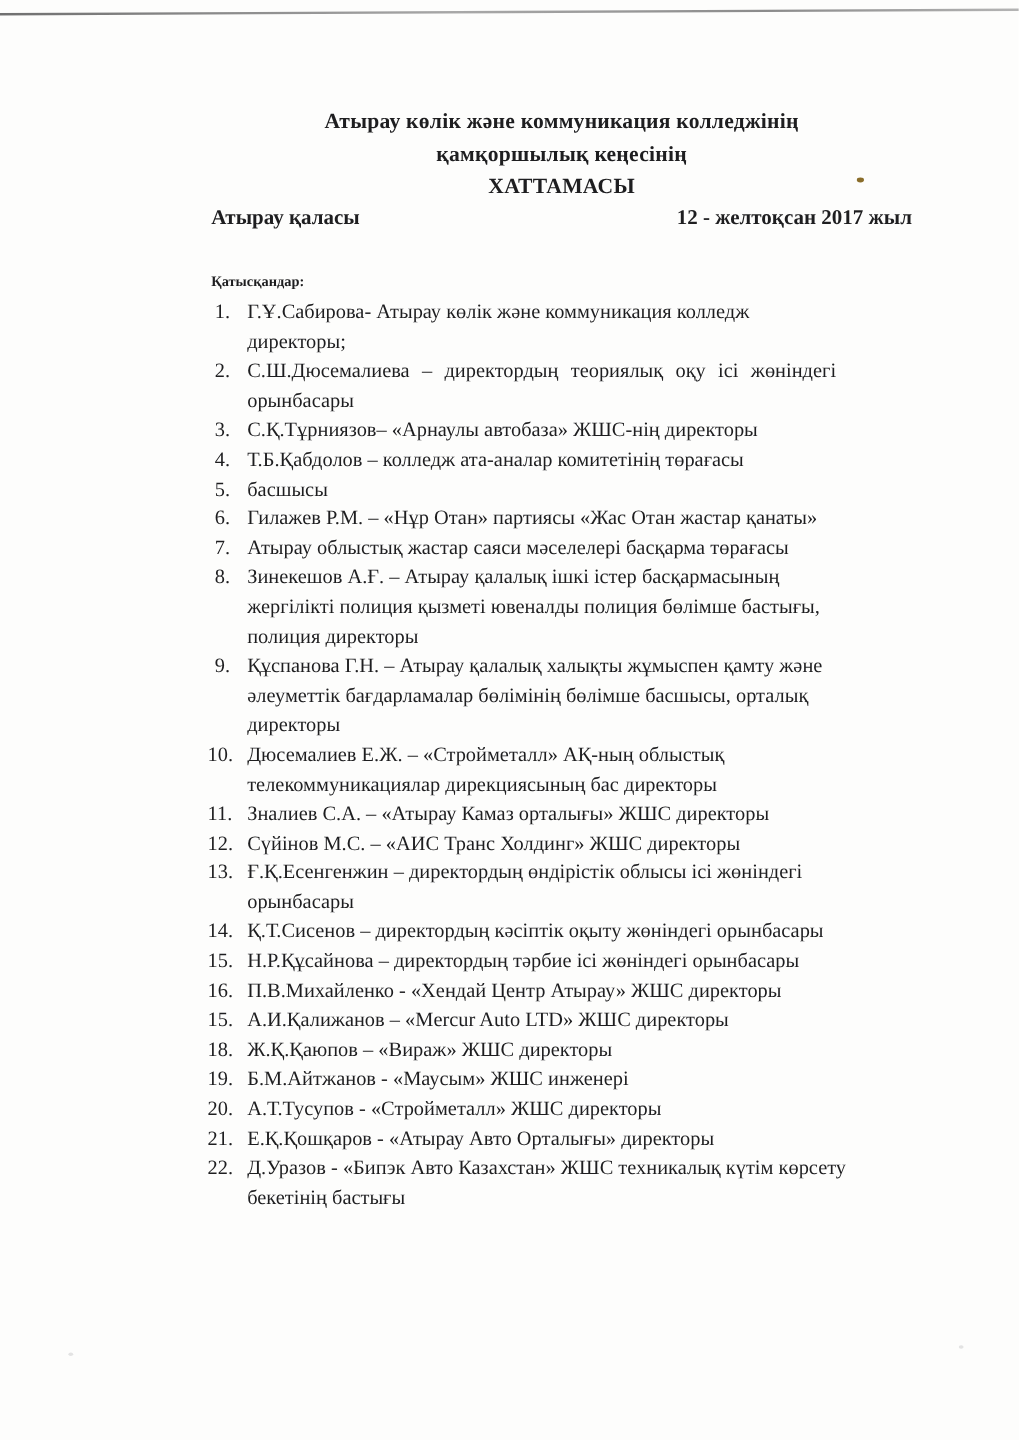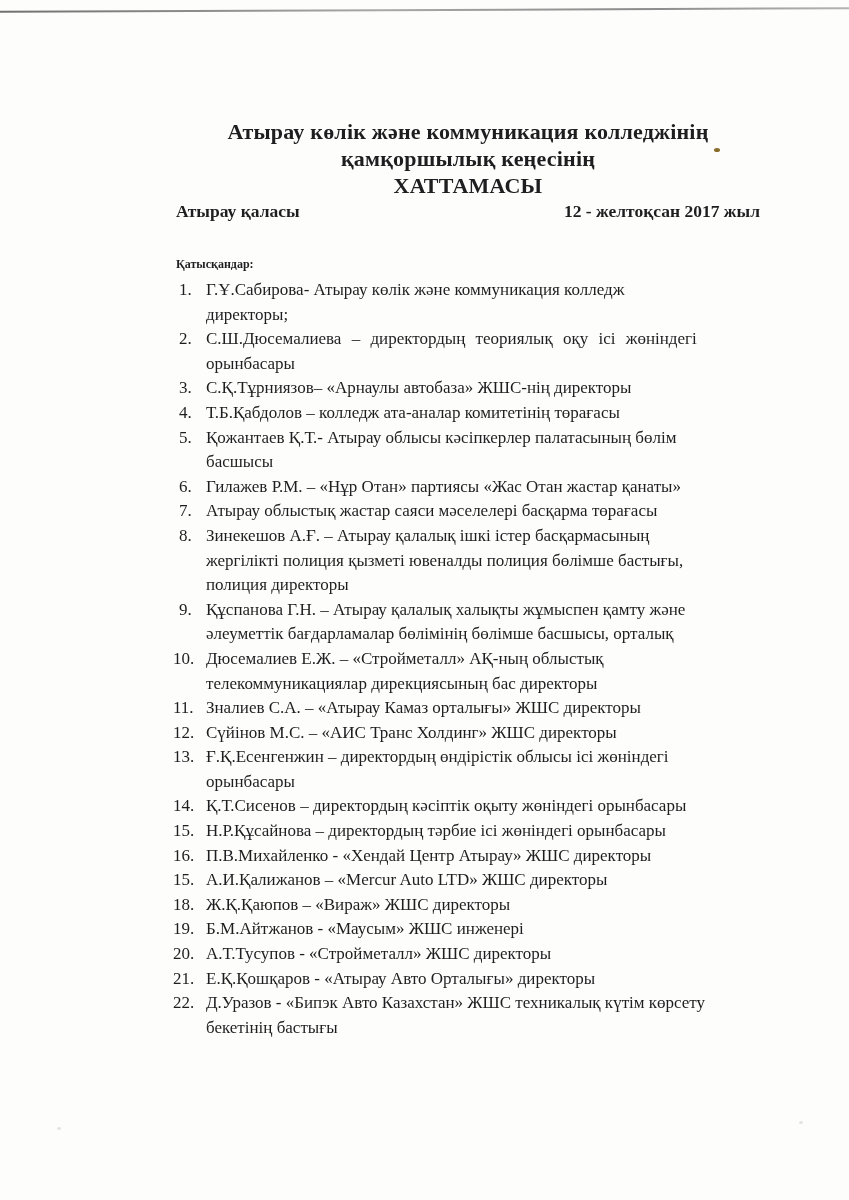--- a/index.html
+++ b/index.html
@@ -46,24 +46,24 @@
   .speck.s1 { left: 57px;  top: 1127px; }
   .speck.s3 { left: 799px; top: 1121px; }
 
   .content {
     position: absolute;
     left: 176px;
     top: 0;
     width: 584px;
   }
   .title {
-    margin-top: 118px;
+    margin-top: 88px;
     text-align: center;
     font-weight: bold;
-    font-size: 22px;
+    font-size: 18px;
     line-height: 27px;
     letter-spacing: 0.2px;
   }
   .meta-row {
     display: flex;
     justify-content: space-between;
     align-items: baseline;
     font-weight: bold;
     font-size: 17.5px;
     line-height: 24px;
@@ -123,25 +123,25 @@
       <span>12 - желтоқсан 2017 жыл</span>
     </div>
 
     <div class="attendees-heading">Қатысқандар:</div>
 
     <ol class="attendees" id="attendees-list">
         <li class="attendee"><span class="num">1.</span><span class="tx"><span class="line">Г.Ұ.Сабирова- Атырау көлік және коммуникация колледж</span><span class="line">директоры;</span></span></li>
         <li class="attendee"><span class="num">2.</span><span class="tx"><span class="line">С.Ш.Дюсемалиева – директордың теориялық оқу ісі жөніндегі</span><span class="line">орынбасары</span></span></li>
         <li class="attendee"><span class="num">3.</span><span class="tx"><span class="line">С.Қ.Тұрниязов– «Арнаулы автобаза» ЖШС-нің директоры</span></span></li>
         <li class="attendee"><span class="num">4.</span><span class="tx"><span class="line">Т.Б.Қабдолов – колледж ата-аналар комитетінің төрағасы</span></span></li>
-        <li class="attendee"><span class="num">5.</span><span class="tx"><span class="line">Қожантаев Қ.Т.- Атырау облысы кәсіпкерлер палатасының бөлім</span><span class="line">басшысы</span></span></li>
+        <li class="attendee"><span class="num">5.</span><span class="tx"><span class="line">басшысы</span></span></li>
         <li class="attendee"><span class="num">6.</span><span class="tx"><span class="line">Гилажев Р.М. – «Нұр Отан» партиясы «Жас Отан жастар қанаты»</span></span></li>
         <li class="attendee"><span class="num">7.</span><span class="tx"><span class="line">Атырау облыстық жастар саяси мәселелері басқарма төрағасы</span></span></li>
         <li class="attendee"><span class="num">8.</span><span class="tx"><span class="line">Зинекешов А.Ғ. – Атырау қалалық ішкі істер басқармасының</span><span class="line">жергілікті полиция қызметі ювеналды полиция бөлімше бастығы,</span><span class="line">полиция директоры</span></span></li>
-        <li class="attendee"><span class="num">9.</span><span class="tx"><span class="line">Құспанова Г.Н. – Атырау қалалық халықты жұмыспен қамту және</span><span class="line">әлеуметтік бағдарламалар бөлімінің бөлімше басшысы, орталық</span></span></li>
+        <li class="attendee"><span class="num">9.</span><span class="tx"><span class="line">Құспанова Г.Н. – Атырау қалалық халықты жұмыспен қамту және</span><span class="line">әлеуметтік бағдарламалар бөлімінің бөлімше басшысы, орталық</span><span class="line">директоры</span></span></li>
         <li class="attendee"><span class="num">10.</span><span class="tx"><span class="line">Дюсемалиев Е.Ж. – «Стройметалл» АҚ-ның облыстық</span><span class="line">телекоммуникациялар дирекциясының бас директоры</span></span></li>
         <li class="attendee"><span class="num">11.</span><span class="tx"><span class="line">Зналиев С.А. – «Атырау Камаз орталығы» ЖШС директоры</span></span></li>
         <li class="attendee"><span class="num">12.</span><span class="tx"><span class="line">Сүйінов М.С. – «АИС Транс Холдинг» ЖШС директоры</span></span></li>
         <li class="attendee"><span class="num">13.</span><span class="tx"><span class="line">Ғ.Қ.Есенгенжин – директордың өндірістік облысы ісі жөніндегі</span><span class="line">орынбасары</span></span></li>
         <li class="attendee"><span class="num">14.</span><span class="tx"><span class="line">Қ.Т.Сисенов – директордың кәсіптік оқыту жөніндегі орынбасары</span></span></li>
         <li class="attendee"><span class="num">15.</span><span class="tx"><span class="line">Н.Р.Құсайнова – директордың тәрбие ісі жөніндегі орынбасары</span></span></li>
         <li class="attendee"><span class="num">16.</span><span class="tx"><span class="line">П.В.Михайленко -  «Хендай Центр Атырау» ЖШС директоры</span></span></li>
         <li class="attendee"><span class="num">15.</span><span class="tx"><span class="line">А.И.Қалижанов – «Mercur Auto LTD»  ЖШС директоры</span></span></li>
         <li class="attendee"><span class="num">18.</span><span class="tx"><span class="line">Ж.Қ.Қаюпов – «Вираж» ЖШС директоры</span></span></li>
         <li class="attendee"><span class="num">19.</span><span class="tx"><span class="line">Б.М.Айтжанов  - «Маусым» ЖШС инженері</span></span></li>

